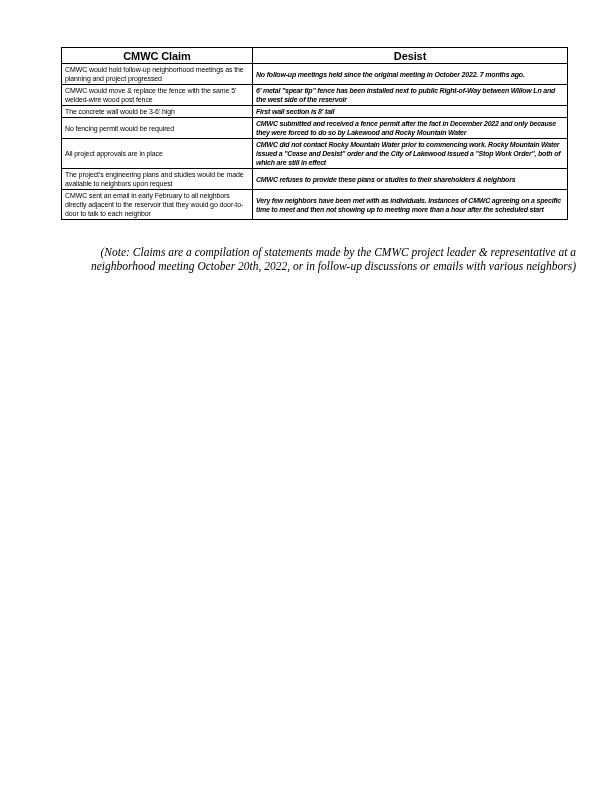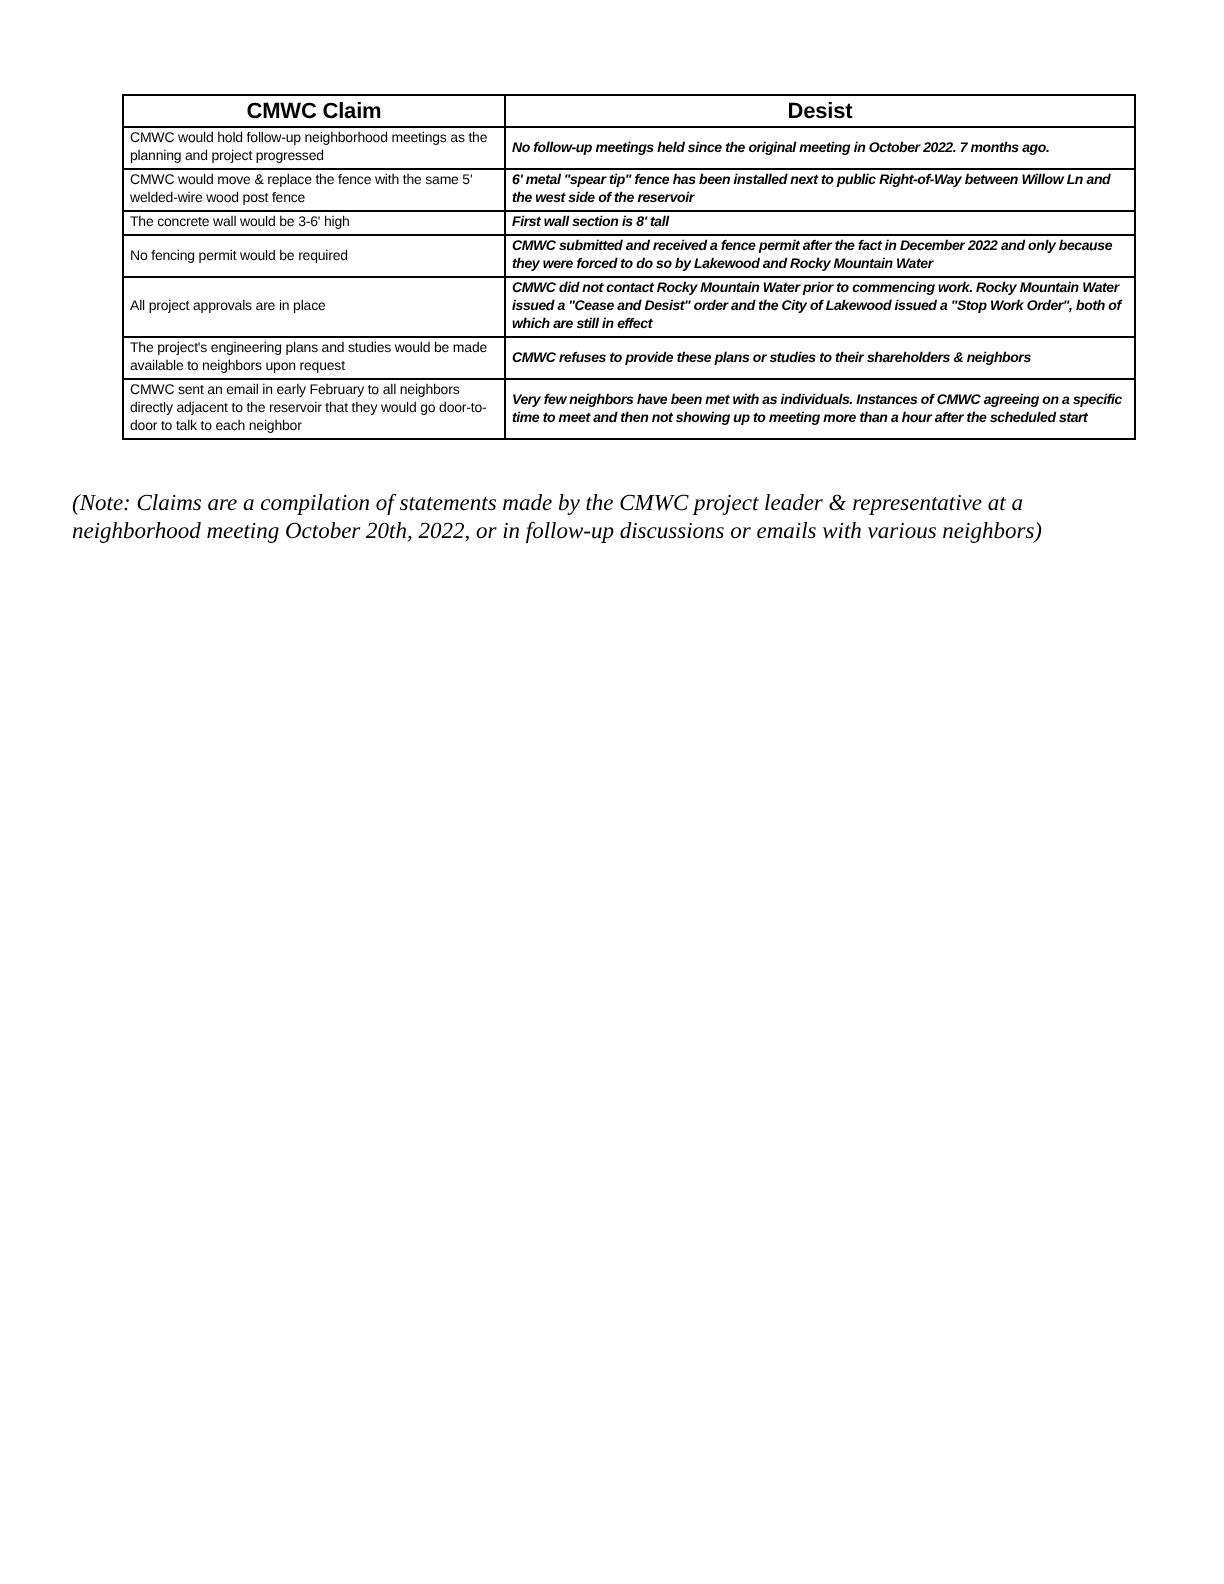--- a/index.html
+++ b/index.html
@@ -63,21 +63,21 @@
   tr.r-tall3  { height: 29px; }
   .note {
     position: absolute;
     left: 36px;
     top: 233px;
     width: 540px;
     font-family: "Liberation Serif", serif;
     font-style: italic;
     font-size: 11.5px;
     line-height: 14.5px;
-    text-align: left;
+    text-align: right;
     color: #000000;
   }
 </style>
 </head>
 <body>
 
 <div class="page">
 
   <table class="claims">
     <colgroup>

